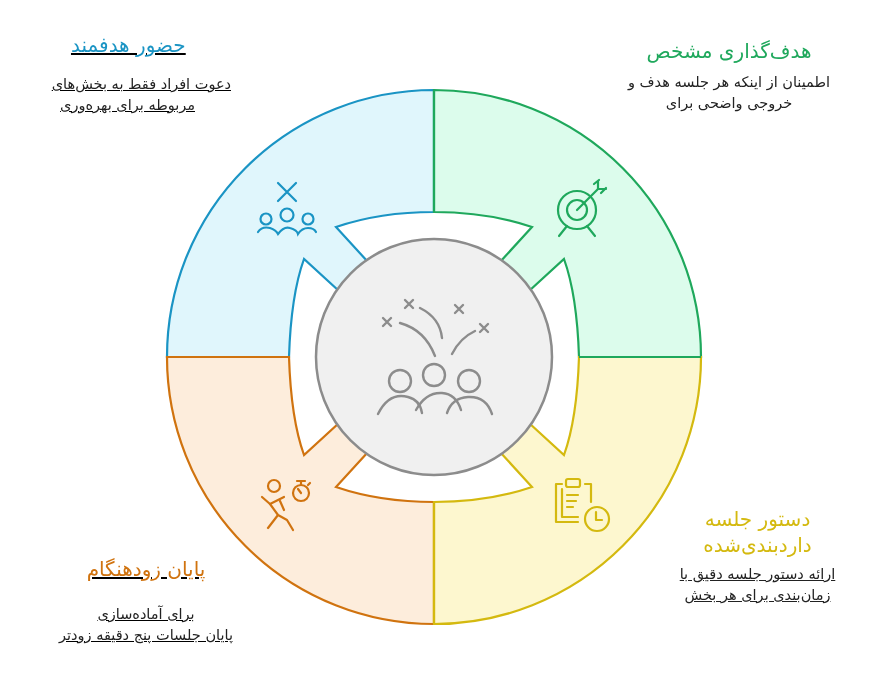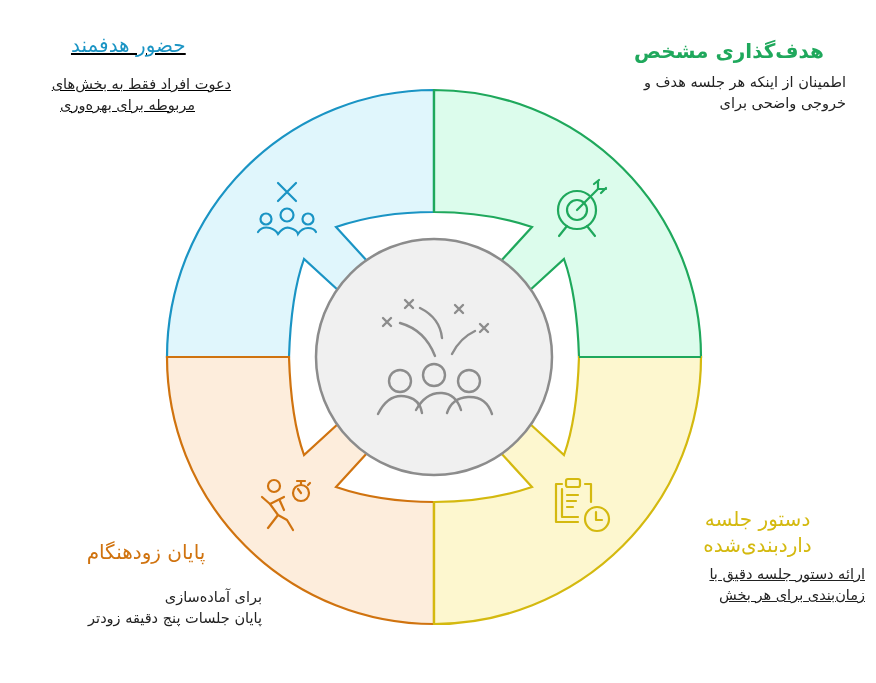--- a/index.html
+++ b/index.html
@@ -1,27 +1,27 @@
 <!DOCTYPE html>
 <html><head>
 <meta charset="utf-8">
 <style>
   html, body { margin: 0; padding: 0; background: #ffffff; }
   body { width: 876px; height: 683px; position: relative; overflow: hidden;
          font-family: "DejaVu Sans", sans-serif; }
   #diagram { position: absolute; left: 0; top: 0; width: 876px; height: 683px; }
   .label { position: absolute; direction: rtl; }
   .title { font-size: 20px; line-height: 26px; white-space: nowrap; }
-  .desc { font-size: 14.5px; line-height: 21px; color: #222222; }
+  .desc { font-size: 14.5px; line-height: 21px; color: #222222; text-align: center; }
   .tl { right: 645px; top: 32px; text-align: right; text-decoration: underline; }
   .tl .desc { margin-top: 16px; text-align: right; margin-left: 26px; }
   .tr { left: 612px; top: 38px; text-align: right; width: 234px; }
   .tr .title { text-align: center; margin-right: 0; }
   .tr .desc { margin-top: 8px; }
-  .bl { left: 30px; top: 539px; width: 232px; text-align: right; }
+  .bl { left: 30px; top: 556px; width: 232px; text-align: right; text-decoration: underline; }
   .bl .title { text-align: center; }
   .bl .desc { margin-top: 22px; }
   .br { left: 650px; top: 506px; width: 215px; text-align: right; }
   .br .title { text-align: center; }
   .br .desc { margin-top: 6px; text-decoration: underline; }
 </style>
 </head>
 <body>
 
 <svg id="diagram" viewBox="0 0 876 683" xmlns="http://www.w3.org/2000/svg">
@@ -99,21 +99,21 @@
 
 <div class="label tl">
   <div class="title" style="color:#1a94c4; text-align:center;">حضور هدفمند</div>
   <div class="desc">
     <div>دعوت افراد فقط به بخش‌های</div>
     <div style="margin-right:36px;">مربوطه برای بهره‌وری</div>
   </div>
 </div>
 
 <div class="label tr">
-  <div class="title" style="color:#1fa85c;font-weight:bold;">هدف‌گذاری مشخص</div>
+  <div class="title" style="color:#1fa85c;">هدف‌گذاری مشخص</div>
   <div class="desc">
     <div>اطمینان از اینکه هر جلسه هدف و</div>
     <div>خروجی واضحی برای</div>
   </div>
 </div>
 
 <div class="label bl">
   <div class="title" style="color:#d0730f;">پایان زودهنگام</div>
   <div class="desc">
     <div>برای آماده‌سازی</div>

